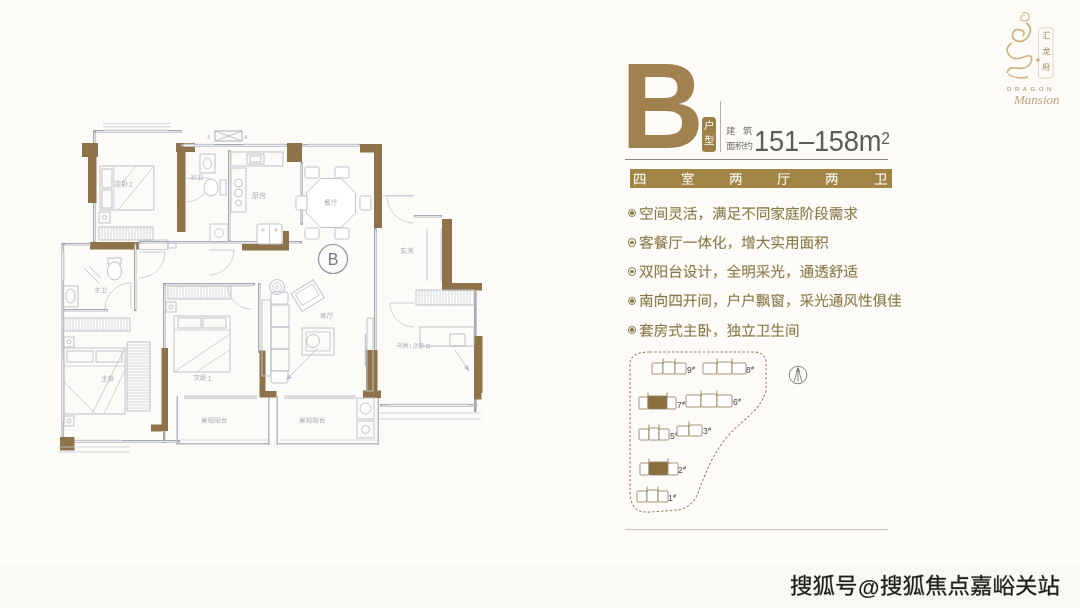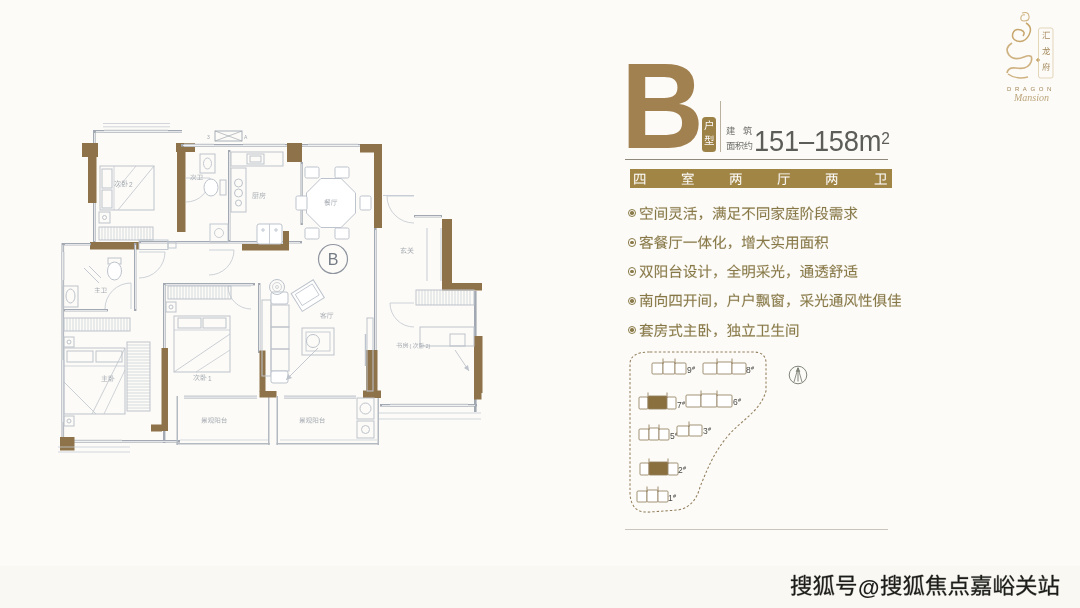--- a/index.html
+++ b/index.html
@@ -780,21 +780,21 @@
       <use href="#g2" x="8000"></use>
       <use href="#g72" x="9000"></use>
       <use href="#g27" x="10000"></use>
     </svg>
     <svg style="position:absolute;left:1041.5px;top:31px" width="8.5" height="40.0" viewBox="0 0 1000 4700" fill="#a28659">
       <use href="#g73" y="0"></use>
       <use href="#g74" y="1850"></use>
       <use href="#g75" y="3700"></use>
     </svg>
     <div class="abs" style="left:1007px;top:86px;font-size:6px;letter-spacing:3.6px;color:#a28659">DRAGON</div>
-    <div class="abs" style="left:1014px;top:92px;font-size:10px;font-family:'Liberation Serif',serif;font-style:italic;color:#bda57c">Mansion</div>
+    <div class="abs" style="left:1014px;top:92px;font-size:13px;font-family:'Liberation Serif',serif;font-style:italic;color:#bda57c">Mansion</div>
     <div class="abs" style="left:625px;top:529px;width:263px;height:1px;background:#c9c5bc"></div>
     <svg style="position:absolute;left:790px;top:574px" width="67.5" height="22.5" viewBox="0 0 3000 1000" fill="#1d1d1b" stroke="#1d1d1b" stroke-width="14">
       <use href="#g76" x="0"></use>
       <use href="#g77" x="1000"></use>
       <use href="#g78" x="2000"></use>
     </svg>
     <div class="abs" style="left:858px;top:575px;font-size:22px;font-weight:bold;color:#1d1d1b">@</div>
     <svg style="position:absolute;left:880px;top:574px" width="180.0" height="22.5" viewBox="0 0 8000 1000" fill="#1d1d1b" stroke="#1d1d1b" stroke-width="14">
       <use href="#g76" x="0"></use>
       <use href="#g77" x="1000"></use>

